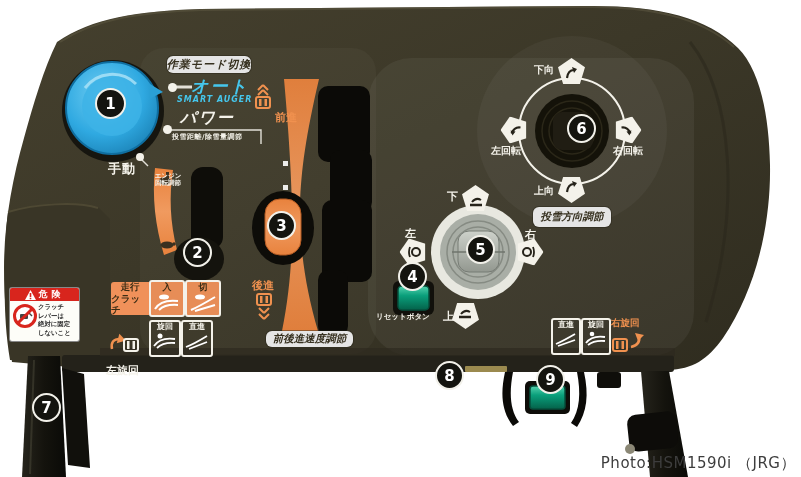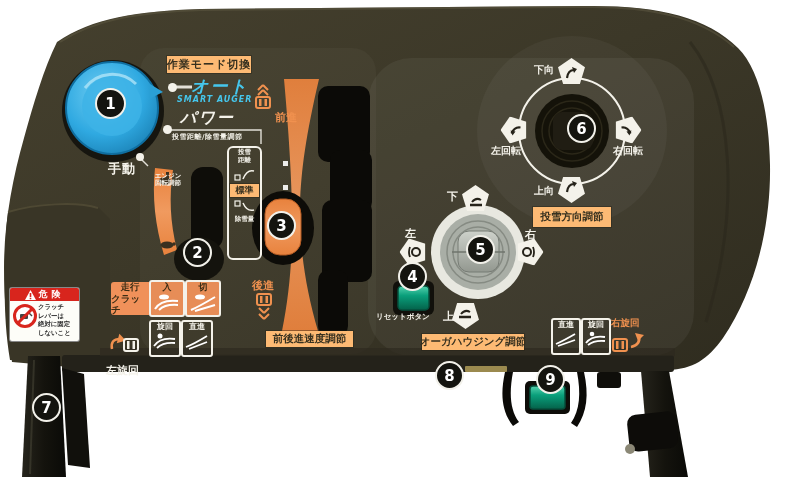--- a/index.html
+++ b/index.html
@@ -2,23 +2,23 @@
 <html><head>
 <meta charset="utf-8">
 <style>
   html,body{margin:0;padding:0;background:#fff;}
   .stage{position:relative;width:801px;height:477px;background:#ffffff;overflow:hidden;
          font-family:"DejaVu Sans","Liberation Sans",sans-serif;}
   .abs{position:absolute;}
   .lab{position:absolute;color:#f4f2ea;font-weight:bold;line-height:1.08;white-space:nowrap;}
   .orange-lab{color:#f0914f;}
   .cyan-lab{color:#45c6ec;}
-  .wbox{position:absolute;background:#fdba74;color:#36301f;font-weight:bold;text-align:center;
-        border-radius:0;display:flex;align-items:center;justify-content:center;white-space:nowrap;
-        box-shadow:0 0 0 1px rgba(35,32,20,.4);}
+  .wbox{position:absolute;background:#e5e5e5;color:#36301f;font-weight:bold;text-align:center;
+        border-radius:6px;display:flex;align-items:center;justify-content:center;white-space:nowrap;
+        box-shadow:0 0 0 1px rgba(35,32,20,.4);font-style:italic;}
   .cell{position:absolute;border:2px solid #f4f2ea;border-radius:3px;box-sizing:border-box;
         display:flex;flex-direction:column;align-items:center;padding-top:1px;}
   .cell .hd{color:#f4f2ea;font-weight:bold;font-size:8px;line-height:1.1;}
   .ocell{background:rgba(240,145,90,.95);}
   .ocell .hd{color:#3a2c14;font-size:9px;}
   .badge{position:absolute;width:29px;height:29px;box-sizing:border-box;background:#14140f;
          border:2px solid #f2f1ea;border-radius:50%;color:#ffffff;font-weight:bold;font-size:15px;
          display:flex;align-items:center;justify-content:center;z-index:30;}
   .pent{position:absolute;width:27px;height:26px;background:#f4f2ea;
         clip-path:polygon(50% 0,100% 36%,81% 100%,19% 100%,0 36%);
@@ -170,36 +170,20 @@
   <div class="lab tiny" style="left:172px;top:134px;">投雪距離/除雪量調節</div>
 
   <div class="dot" style="left:136px;top:153px;width:8px;height:8px;"></div>
   <div class="lab" style="left:108px;top:162px;font-size:13px;letter-spacing:1px;">手動</div>
 
   <div class="lab" style="left:150px;top:152px;font-size:6.5px;text-align:center;width:36px;white-space:normal;margin-top:21px;">
     <span>エンジン</span><br>
     <span>回転調節</span>
   </div>
 
-  <div class="cell" style="left:227px;top:146px;width:35px;height:114px;border-radius:6px;">
-    <div class="hd" style="font-size:6.5px;text-align:center;line-height:1.2;">
-      <span>投雪</span><br>
-      <span>距離</span>
-    </div>
-    <svg width="24" height="18">
-      <rect x="2" y="10" width="5" height="5" fill="none" stroke="#f4f2ea" stroke-width="1.2"></rect>
-      <path d="M10,14 Q14,4 21,6" fill="none" stroke="#f4f2ea" stroke-width="1.5"></path>
-    </svg>
-    <div class="wbox" style="position:static;width:29px;height:13px;font-size:9px;margin:1px 0;">標準</div>
-    <svg width="24" height="18">
-      <rect x="2" y="3" width="5" height="5" fill="none" stroke="#f4f2ea" stroke-width="1.2"></rect>
-      <path d="M10,5 Q14,14 21,12" fill="none" stroke="#f4f2ea" stroke-width="1.5"></path>
-    </svg>
-    <div class="hd" style="font-size:6.5px;">除雪量</div>
-  </div>
 
   <div class="abs" style="left:252px;top:84px;">
     <svg width="22" height="27">
       <path d="M11,1 L6,6 M11,1 L16,6 M11,6 L6,11 M11,6 L16,11" stroke="#f0914f" stroke-width="2" fill="none"></path>
       <rect x="4" y="13" width="14" height="11" rx="2" fill="none" stroke="#f0914f" stroke-width="2"></rect>
       <rect x="7" y="15" width="2.5" height="7" fill="#f0914f"></rect>
         <rect x="12.5" y="15" width="2.5" height="7" fill="#f0914f"></rect>
     </svg>
   </div>
   <div class="lab orange-lab" style="left:251px;top:112px;font-size:11px;margin-left:24px;">前進</div>
@@ -351,21 +335,20 @@
 
   <div class="pent" style="left:452px;top:303px;transform:rotate(180deg);">
     <svg width="16" height="14" style="margin-bottom:3px;transform:rotate(180deg);">
         <path d="M2,11 L14,11" stroke="#26231a" stroke-width="2.5"></path>
         <path d="M4,8 Q8,3 13,6" fill="none" stroke="#26231a" stroke-width="2"></path>
       </svg>
   </div>
   <div class="lab" style="left:443px;top:311px;font-size:11px;">上</div>
 
   <div class="lab" style="left:376px;top:313px;font-size:7.5px;">リセットボタン</div>
-  <div class="wbox" style="left:422px;top:334px;width:102px;height:16px;font-size:10.5px;">オーガハウジング調節</div>
 
   <div class="cell" style="left:551px;top:318px;width:30px;height:37px;">
     <div class="hd"><span>直進</span></div>
     <svg width="24" height="20">
       <path d="M2,14 Q9,11 21,4" fill="none" stroke="#fff" stroke-width="1.8"></path>
       <path d="M4,16 L21,10" fill="none" stroke="#fff" stroke-width="1.8"></path>
     </svg>
   </div>
   <div class="cell" style="left:581px;top:318px;width:30px;height:37px;">
     <div class="hd"><span>旋回</span></div>
@@ -389,13 +372,14 @@
   <div class="badge" style="left:95px;top:88px;width:31px;height:31px;">1</div>
   <div class="badge" style="left:183px;top:238px;">2</div>
   <div class="badge" style="left:267px;top:211px;">3</div>
   <div class="badge" style="left:398px;top:262px;">4</div>
   <div class="badge" style="left:466px;top:235px;">5</div>
   <div class="badge" style="left:567px;top:114px;">6</div>
   <div class="badge" style="left:32px;top:393px;">7</div>
   <div class="badge" style="left:435px;top:361px;">8</div>
   <div class="badge" style="left:536px;top:365px;">9</div>
 
+  <div class="caption">Photo:HSM1590i （JRG）</div>
 </div>
 
 </body></html>

